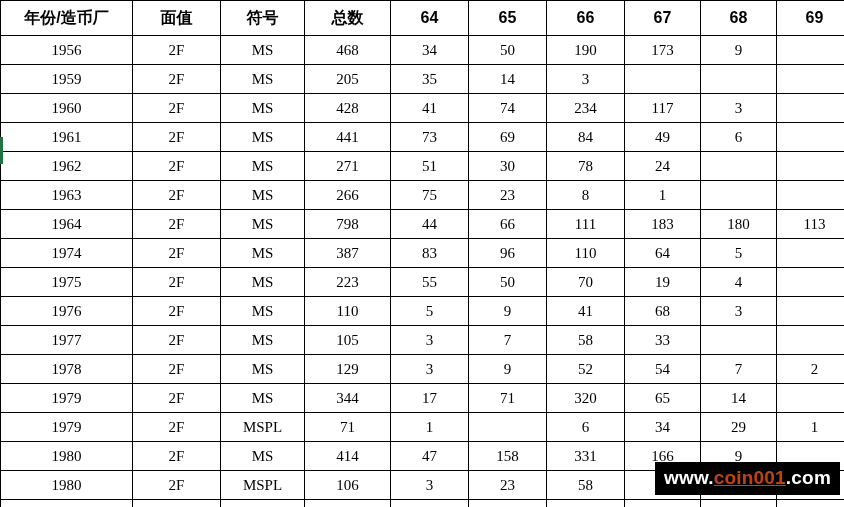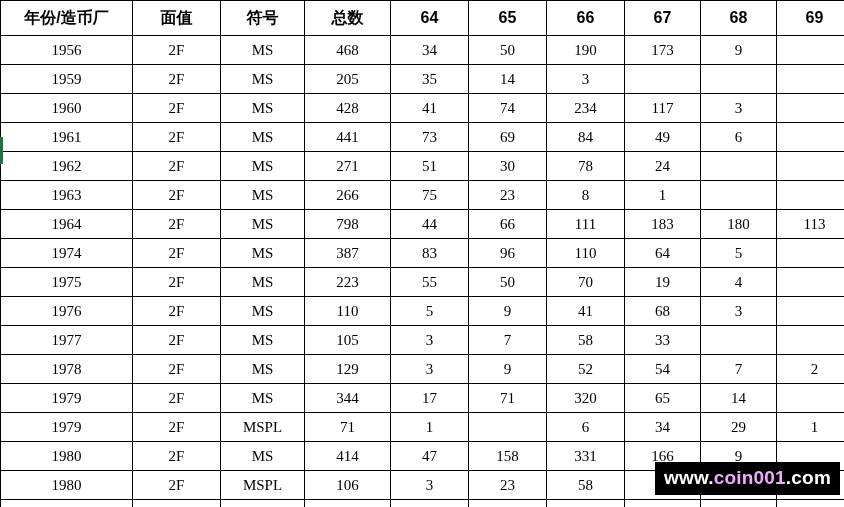--- a/index.html
+++ b/index.html
@@ -77,21 +77,21 @@
     border: 1px solid #000000;
   }
   .watermark .wm-text {
     font-family: "Liberation Sans", sans-serif;
     font-weight: bold;
     font-size: 19px;
     line-height: 22px;
     color: #ffffff;
     letter-spacing: 0.2px;
   }
-  .watermark .wm-orange { color: #f0abfc; }
+  .watermark .wm-orange { color: #c2410c; text-decoration: underline; }
 </style>
 </head>
 <body>
 
 <div id="sheet">
 
   <div class="sel-marker"></div>
 
   <table class="grid">
     <colgroup>

